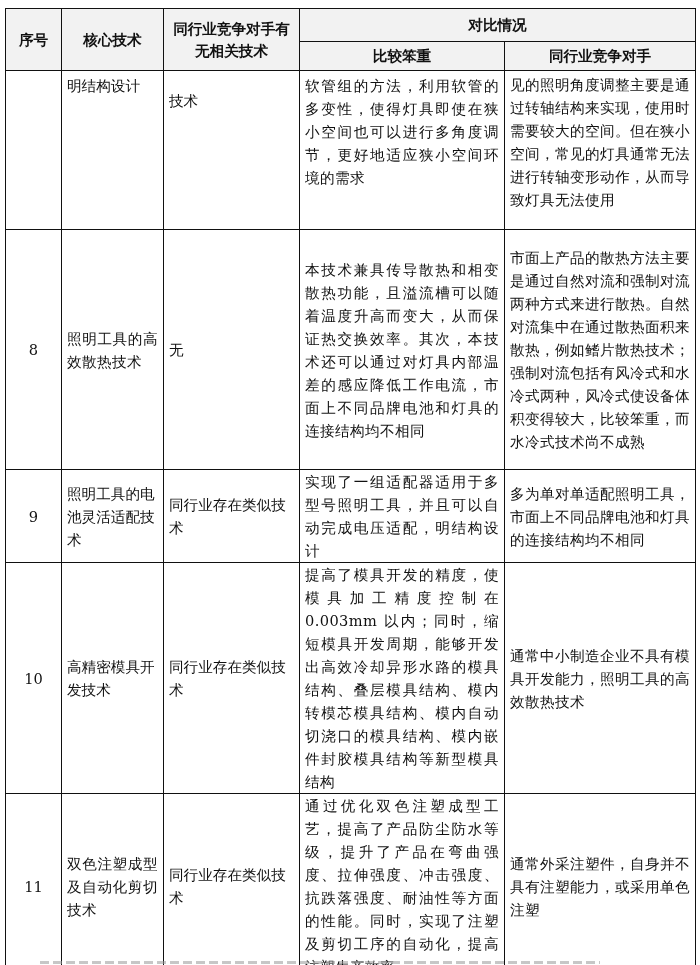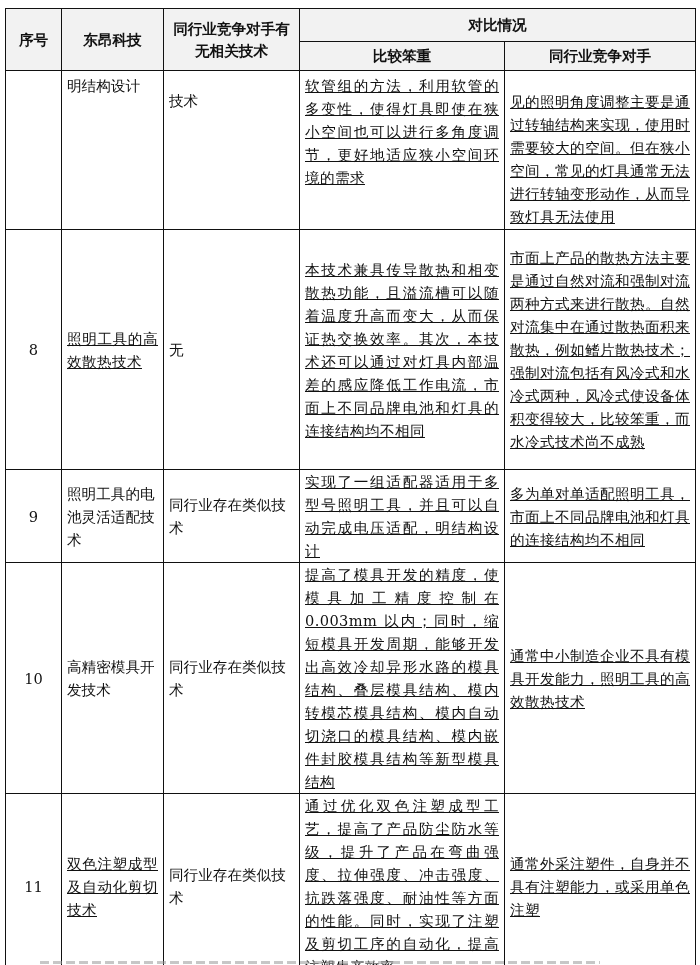--- a/index.html
+++ b/index.html
@@ -6,55 +6,55 @@
   body { width:700px; height:965px; overflow:hidden; position:relative;
          font-family:"DejaVu Serif","Liberation Serif",serif; color:#111; }
   table.cmp { position:absolute; left:5px; top:8px; width:690px;
               border-collapse:collapse; table-layout:fixed; }
   table.cmp th, table.cmp td { border:1.3px solid #111; padding:0 5px;
               font-size:14.6px; line-height:23px; vertical-align:top; }
   table.cmp thead th { background:#f2f2f2; font-family:"DejaVu Sans","Liberation Sans",sans-serif;
               font-weight:bold; text-align:center; vertical-align:middle; font-size:14.6px; line-height:22px; }
   table.cmp td.num { text-align:center; vertical-align:middle; }
   table.cmp td.mid { vertical-align:middle; }
-  table.cmp td.just { text-align:justify; text-align-last:left; letter-spacing:0.4px;text-decoration:underline; }
+  table.cmp td.just { text-align:justify; text-align-last:left; letter-spacing:0.4px; }
   .footnote-strip { position:absolute; left:40px; top:958px; width:560px; height:7px; overflow:hidden; }
   .footnote-strip span { display:block; height:3px; margin-top:3px;
               background:repeating-linear-gradient(90deg,#999 0 9px,transparent 9px 13px); opacity:.55; }
 </style>
 </head>
 <body>
 
 <table class="cmp">
   <colgroup>
     <col style="width:56px">
       <col style="width:102px">
       <col style="width:136px">
       <col style="width:205px">
       <col style="width:191px">
   </colgroup>
   <thead>
     <tr style="height:33px">
       <th rowspan="2">序号</th>
-      <th rowspan="2">东昂科技</th>
+      <th rowspan="2">核心技术</th>
       <th rowspan="2" style="padding:0 8px">同行业竞争对手有无相关技术</th>
       <th colspan="2">对比情况</th>
     </tr>
     <tr style="height:29px">
       <th>比较笨重</th>
       <th>同行业竞争对手</th>
     </tr>
   </thead>
   <tbody>
     <tr style="height:159px">
       <td class="num"></td>
       <td style="padding-top:3px">明结构设计</td>
       <td style="padding-top:18px">技术</td>
       <td class="just" style="padding-top:3px">软管组的方法，利用软管的多变性，使得灯具即使在狭小空间也可以进行多角度调节，更好地适应狭小空间环境的需求</td>
-      <td class="just" style="padding-top:19px">见的照明角度调整主要是通过转轴结构来实现，使用时需要较大的空间。但在狭小空间，常见的灯具通常无法进行转轴变形动作，从而导致灯具无法使用</td>
+      <td class="just" style="padding-top:2px">见的照明角度调整主要是通过转轴结构来实现，使用时需要较大的空间。但在狭小空间，常见的灯具通常无法进行转轴变形动作，从而导致灯具无法使用</td>
     </tr>
     <tr style="height:240px">
       <td class="num">8</td>
       <td class="mid just">照明工具的高效散热技术</td>
       <td class="mid">无</td>
       <td class="mid just">本技术兼具传导散热和相变散热功能，且溢流槽可以随着温度升高而变大，从而保证热交换效率。其次，本技术还可以通过对灯具内部温差的感应降低工作电流，市面上不同品牌电池和灯具的连接结构均不相同</td>
       <td class="mid just">市面上产品的散热方法主要是通过自然对流和强制对流两种方式来进行散热。自然对流集中在通过散热面积来散热，例如鳍片散热技术；强制对流包括有风冷式和水冷式两种，风冷式使设备体积变得较大，比较笨重，而水冷式技术尚不成熟</td>
     </tr>
     <tr style="height:92px">
       <td class="num">9</td>

